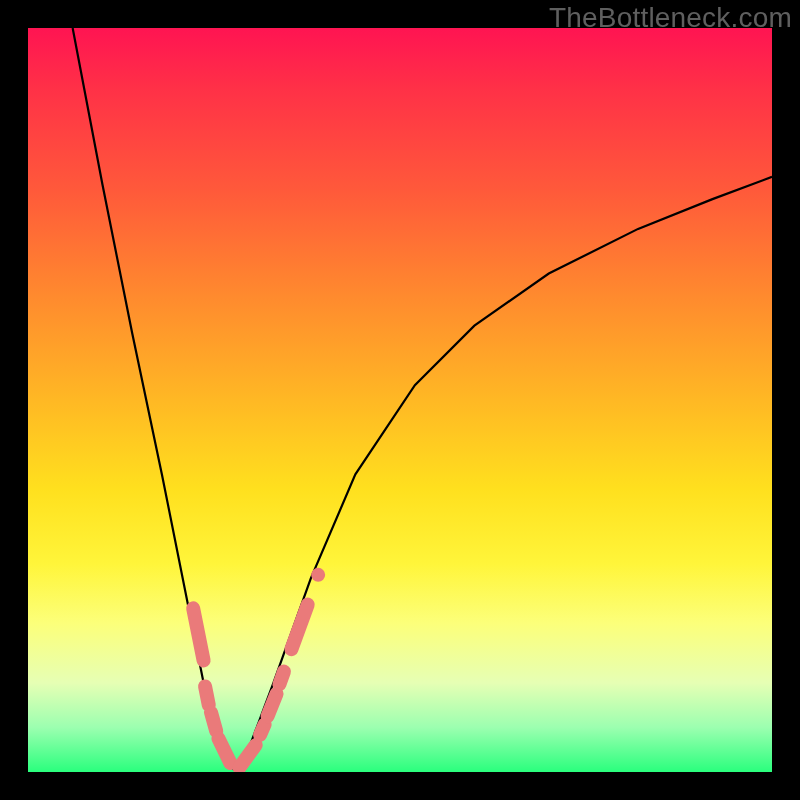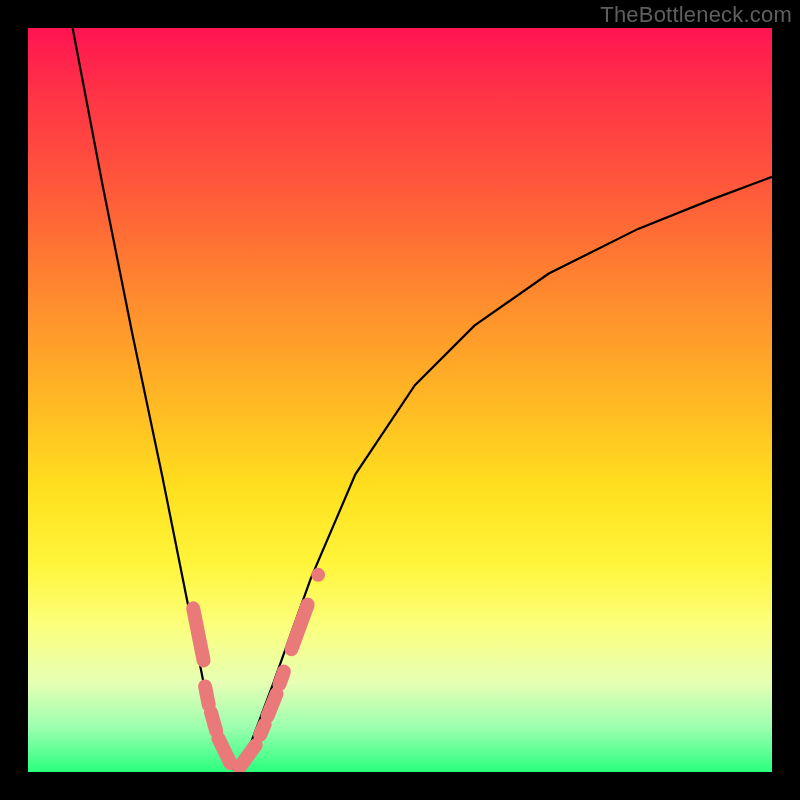--- a/index.html
+++ b/index.html
@@ -27,21 +27,21 @@
       #fcff7a 80%,
       #e6ffb4 88%,
       #9cffb0 94%,
       #2aff7d 100%);
   }
   .watermark {
     position: absolute;
     top: 2px;
     right: 8px;
     color: #5f5f5f;
-    font-size: 22px;
+    font-size: 28px;
     font-weight: 400;
     letter-spacing: 0.2px;
     user-select: none;
   }
   svg.curves {
     position: absolute;
     inset: 0;
   }
   .curve-line {
     fill: none;

